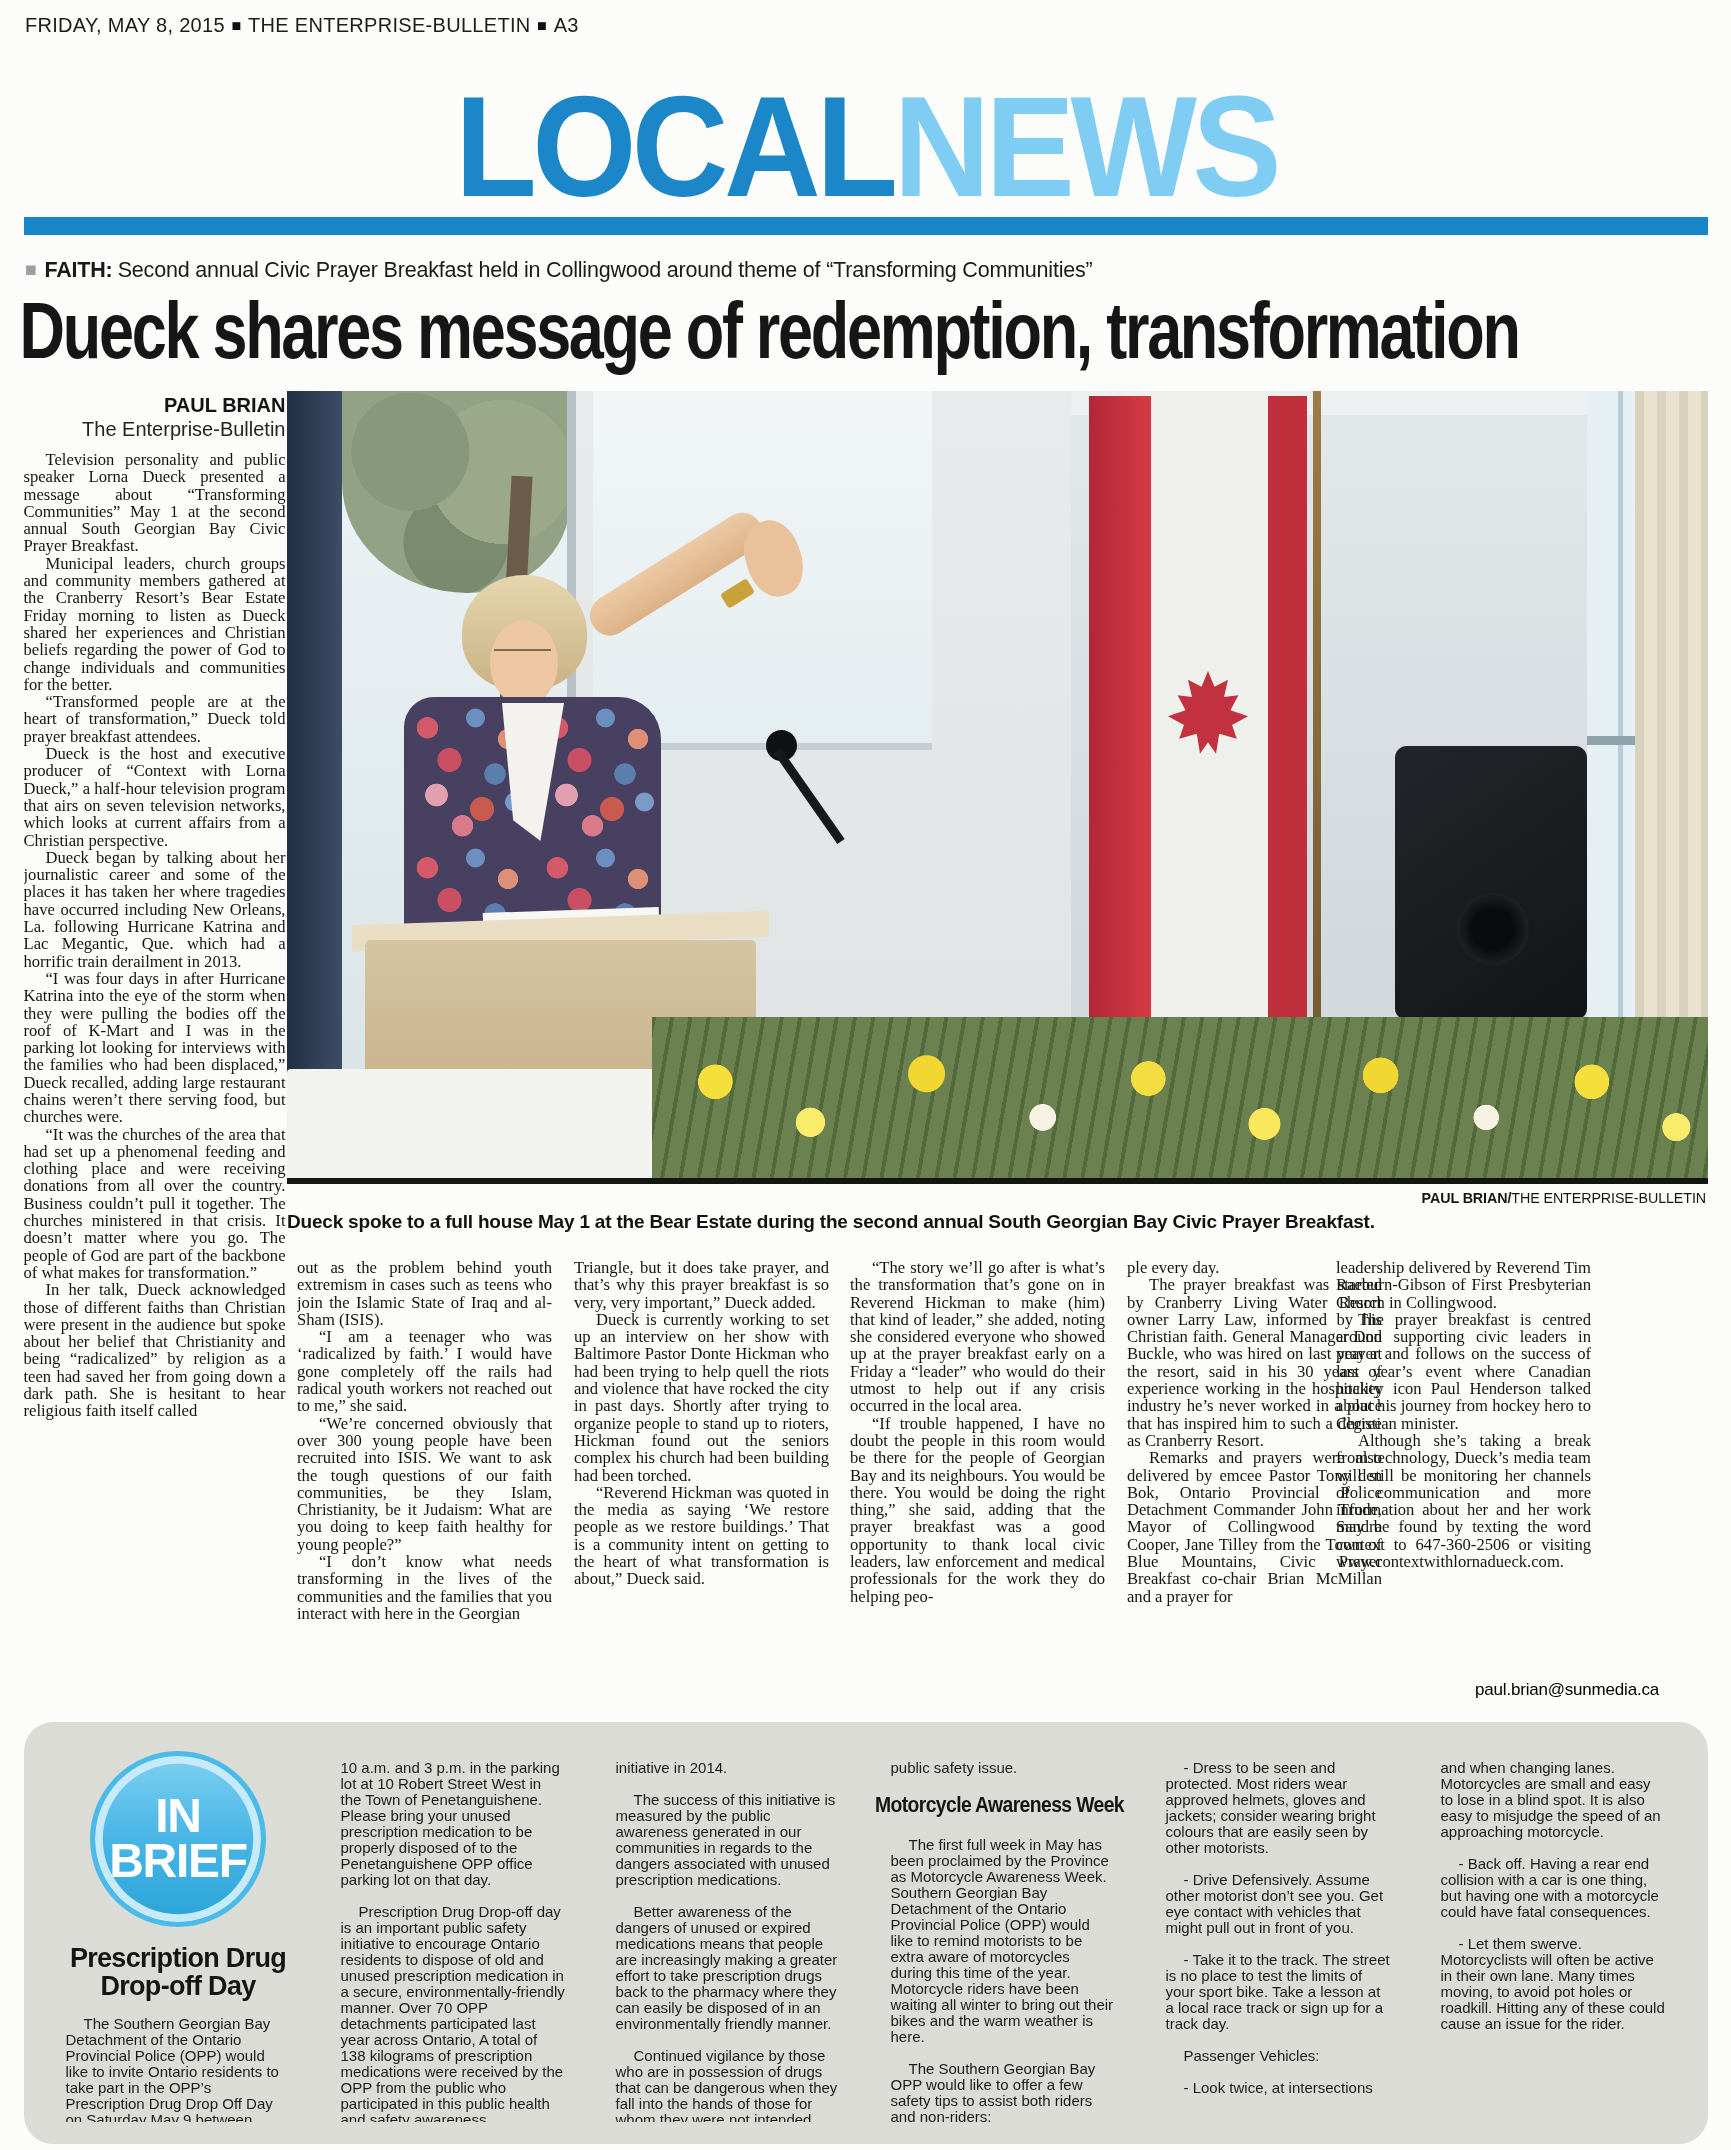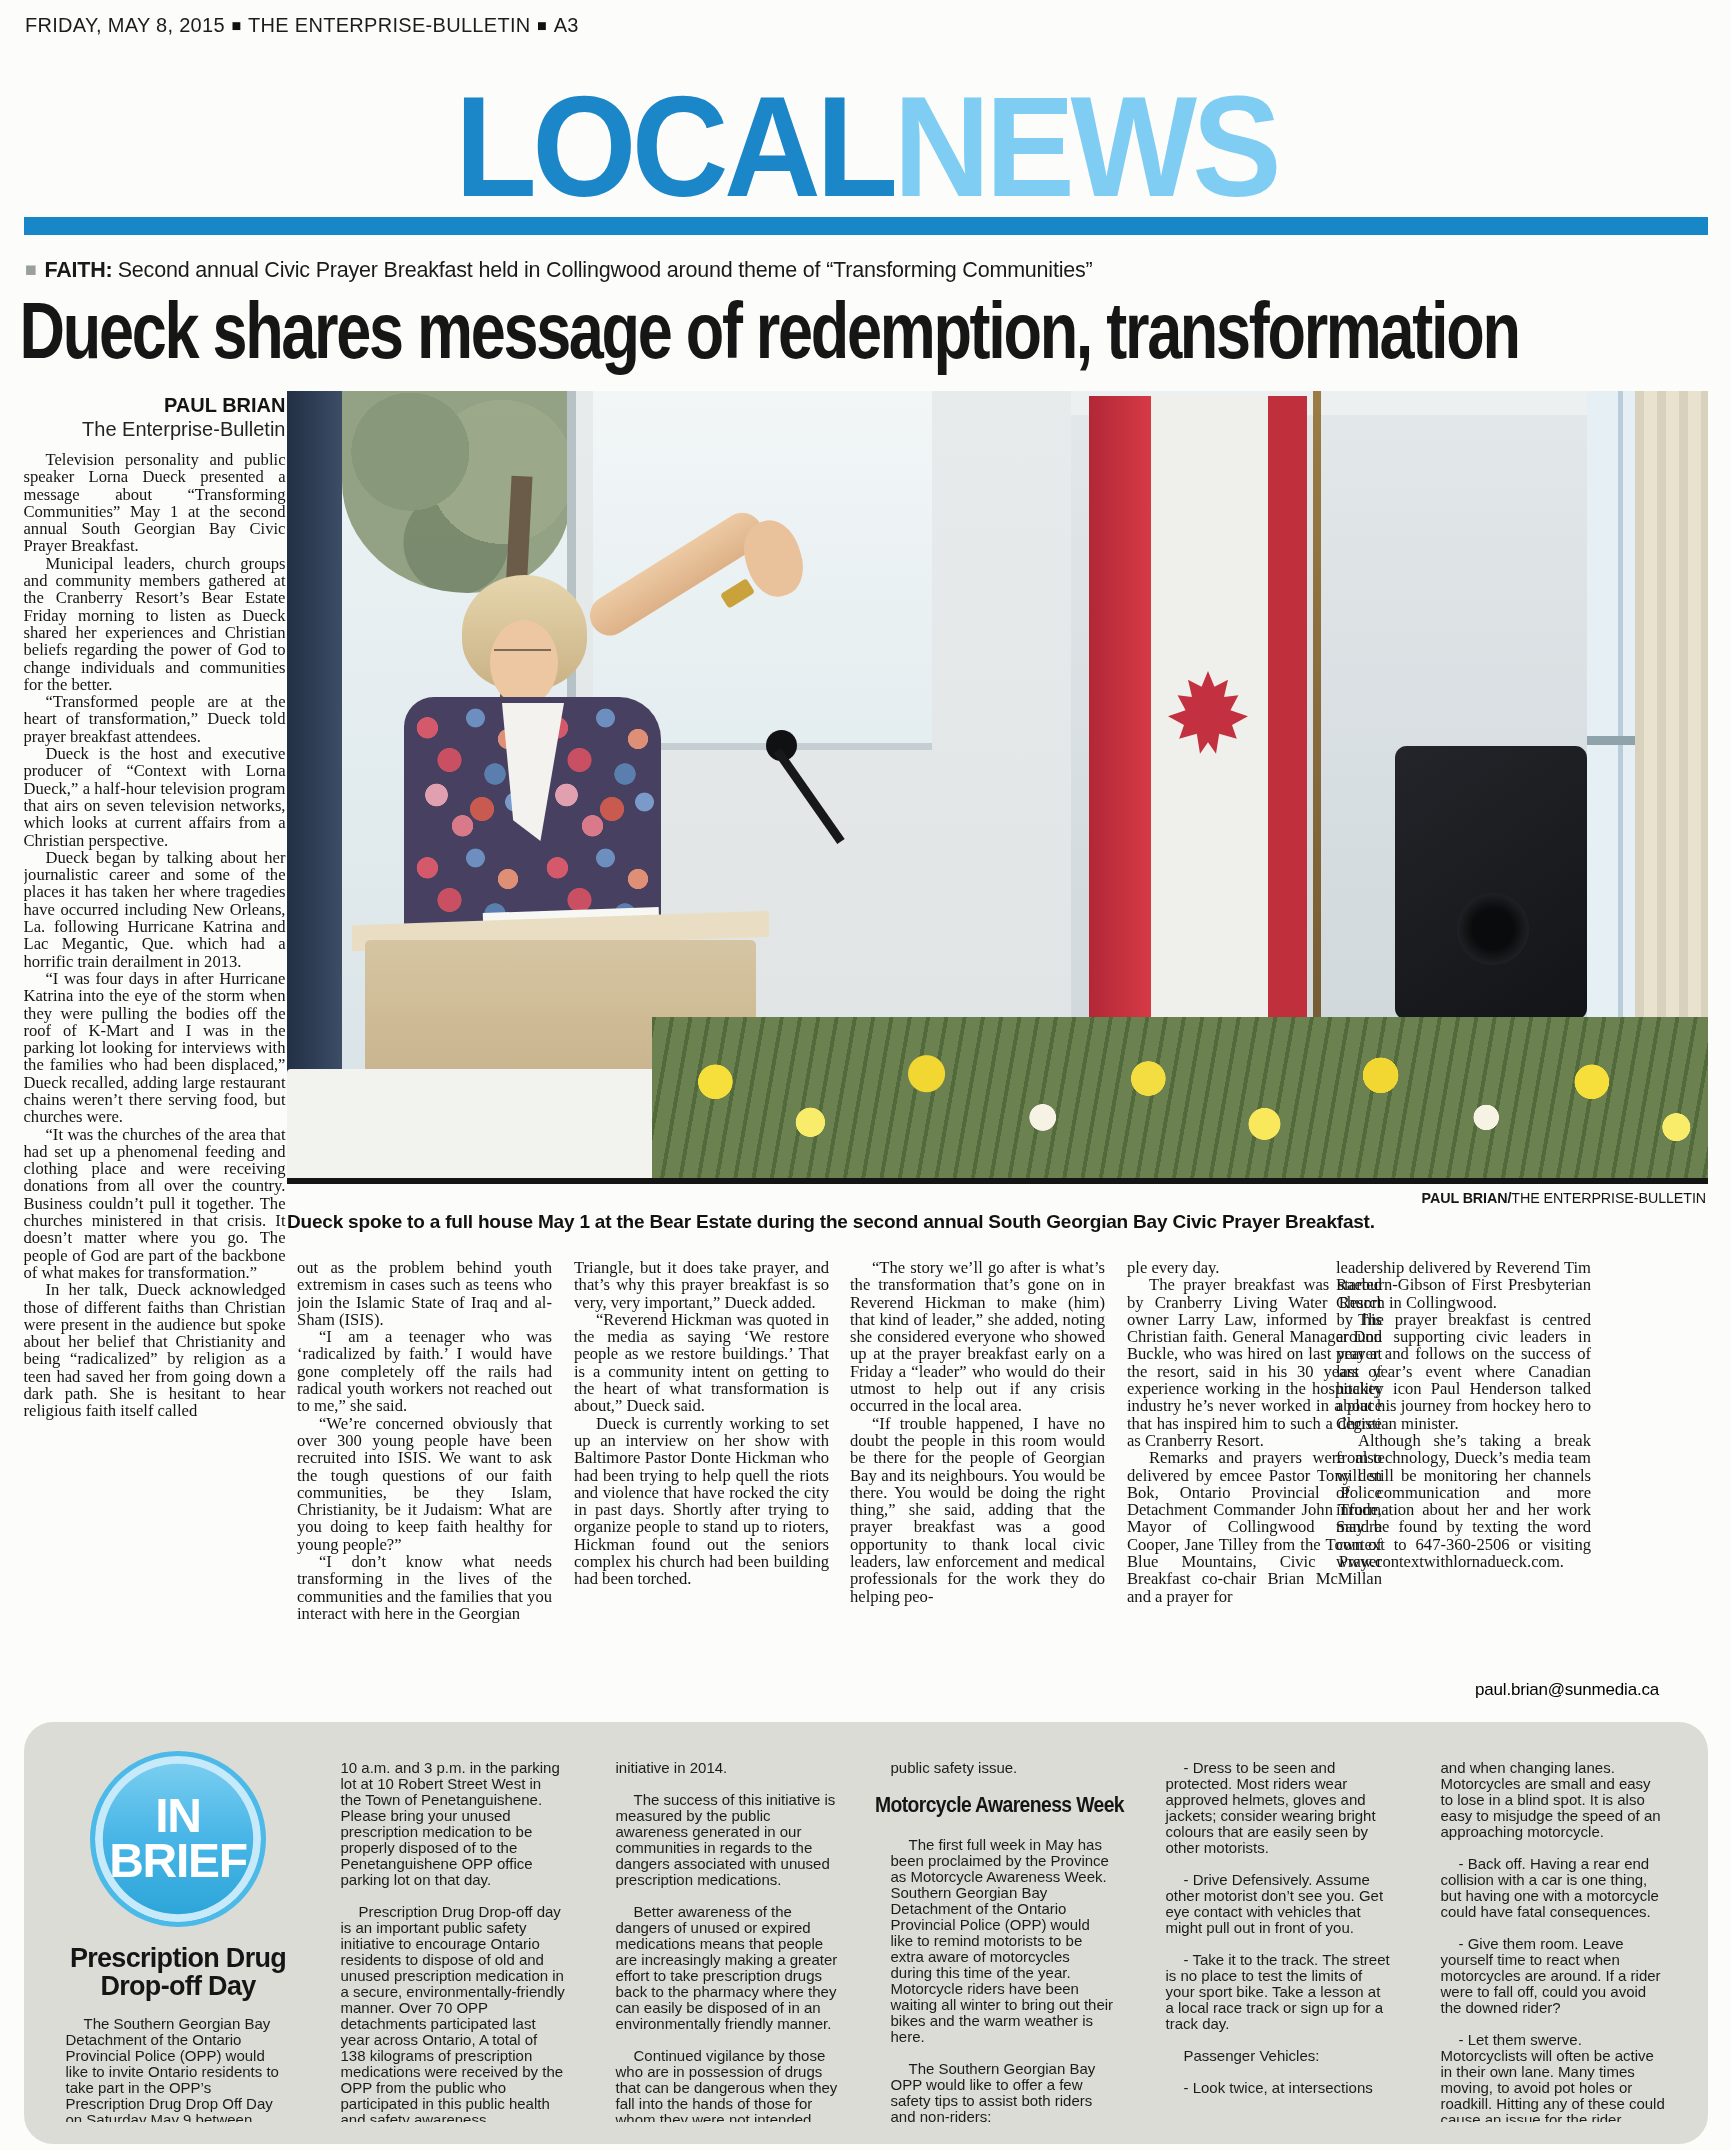--- a/index.html
+++ b/index.html
@@ -155,22 +155,22 @@
 <div class="abs caption">Dueck spoke to a full house May 1 at the Bear Estate during the second annual South Georgian Bay Civic Prayer Breakfast.</div>
 
 <div class="abs bodycol bcol c2 cont">
     <p class="para">out as the problem behind youth extremism in cases such as teens who join the Islamic State of Iraq and al-Sham (ISIS).</p>
     <p class="para">“I am a teenager who was ‘radicalized by faith.’ I would have gone completely off the rails had radical youth workers not reached out to me,” she said.</p>
     <p class="para">“We’re concerned obviously that over 300 young people have been recruited into ISIS. We want to ask the tough questions of our faith communities, be they Islam, Christianity, be it Judaism: What are you doing to keep faith healthy for young people?”</p>
     <p class="para">“I don’t know what needs transforming in the lives of the communities and the families that you interact with here in the Georgian</p>
   </div>
 <div class="abs bodycol bcol c3 cont">
     <p class="para">Triangle, but it does take prayer, and that’s why this prayer breakfast is so very, very important,” Dueck added.</p>
+    <p class="para">Dueck is currently working to set up an interview on her show with Baltimore Pastor Donte Hickman who had been trying to help quell the riots and violence that have rocked the city in past days. Shortly after trying to organize people to stand up to rioters, Hickman found out the seniors complex his church had been building had been torched.</p>
     <p class="para">“Reverend Hickman was quoted in the media as saying ‘We restore people as we restore buildings.’ That is a community intent on getting to the heart of what transformation is about,” Dueck said.</p>
-    <p class="para">Dueck is currently working to set up an interview on her show with Baltimore Pastor Donte Hickman who had been trying to help quell the riots and violence that have rocked the city in past days. Shortly after trying to organize people to stand up to rioters, Hickman found out the seniors complex his church had been building had been torched.</p>
   </div>
 <div class="abs bodycol bcol c4">
     <p class="para">“The story we’ll go after is what’s the transformation that’s gone on in Reverend Hickman to make (him) that kind of leader,” she added, noting she considered everyone who showed up at the prayer breakfast early on a Friday a “leader” who would do their utmost to help out if any crisis occurred in the local area.</p>
     <p class="para">“If trouble happened, I have no doubt the people in this room would be there for the people of Georgian Bay and its neighbours. You would be there. You would be doing the right thing,” she said, adding that the prayer breakfast was a good opportunity to thank local civic leaders, law enforcement and medical professionals for the work they do helping peo-</p>
   </div>
 <div class="abs bodycol bcol c5 cont">
     <p class="para">ple every day.</p>
     <p class="para">The prayer breakfast was started by Cranberry Living Water Resort owner Larry Law, informed by his Christian faith. General Manager Don Buckle, who was hired on last year at the resort, said in his 30 years of experience working in the hospitality industry he’s never worked in a place that has inspired him to such a degree as Cranberry Resort.</p>
     <p class="para">Remarks and prayers were also delivered by emcee Pastor Tony den Bok, Ontario Provincial Police Detachment Commander John Trude, Mayor of Collingwood Sandra Cooper, Jane Tilley from the Town of Blue Mountains, Civic Prayer Breakfast co-chair Brian McMillan and a prayer for</p>
   </div>
@@ -216,17 +216,16 @@
   <div class="bcolm">
       <p class="para">- Dress to be seen and protected. Most riders wear approved helmets, gloves and jackets; consider wearing bright colours that are easily seen by other motorists.</p>
       <p class="para">- Drive Defensively. Assume other motorist don’t see you. Get eye contact with vehicles that might pull out in front of you.</p>
       <p class="para">- Take it to the track. The street is no place to test the limits of your sport bike. Take a lesson at a local race track or sign up for a track day.</p>
       <p class="para">Passenger Vehicles:</p>
       <p class="para">- Look twice, at intersections</p>
     </div>
   <div class="bcolm noind">
       <p class="para">and when changing lanes. Motorcycles are small and easy to lose in a blind spot. It is also easy to misjudge the speed of an approaching motorcycle.</p>
       <p class="para">- Back off. Having a rear end collision with a car is one thing, but having one with a motorcycle could have fatal consequences.</p>
-      <p class="para">- Give them room. Leave yourself time to react when motorcycles are around. If a rider were to fall off, could you avoid the downed rider?</p>
       <p class="para">- Let them swerve. Motorcyclists will often be active in their own lane. Many times moving, to avoid pot holes or roadkill. Hitting any of these could cause an issue for the rider.</p>
     </div>
 </div>
 
 
 </body></html>

